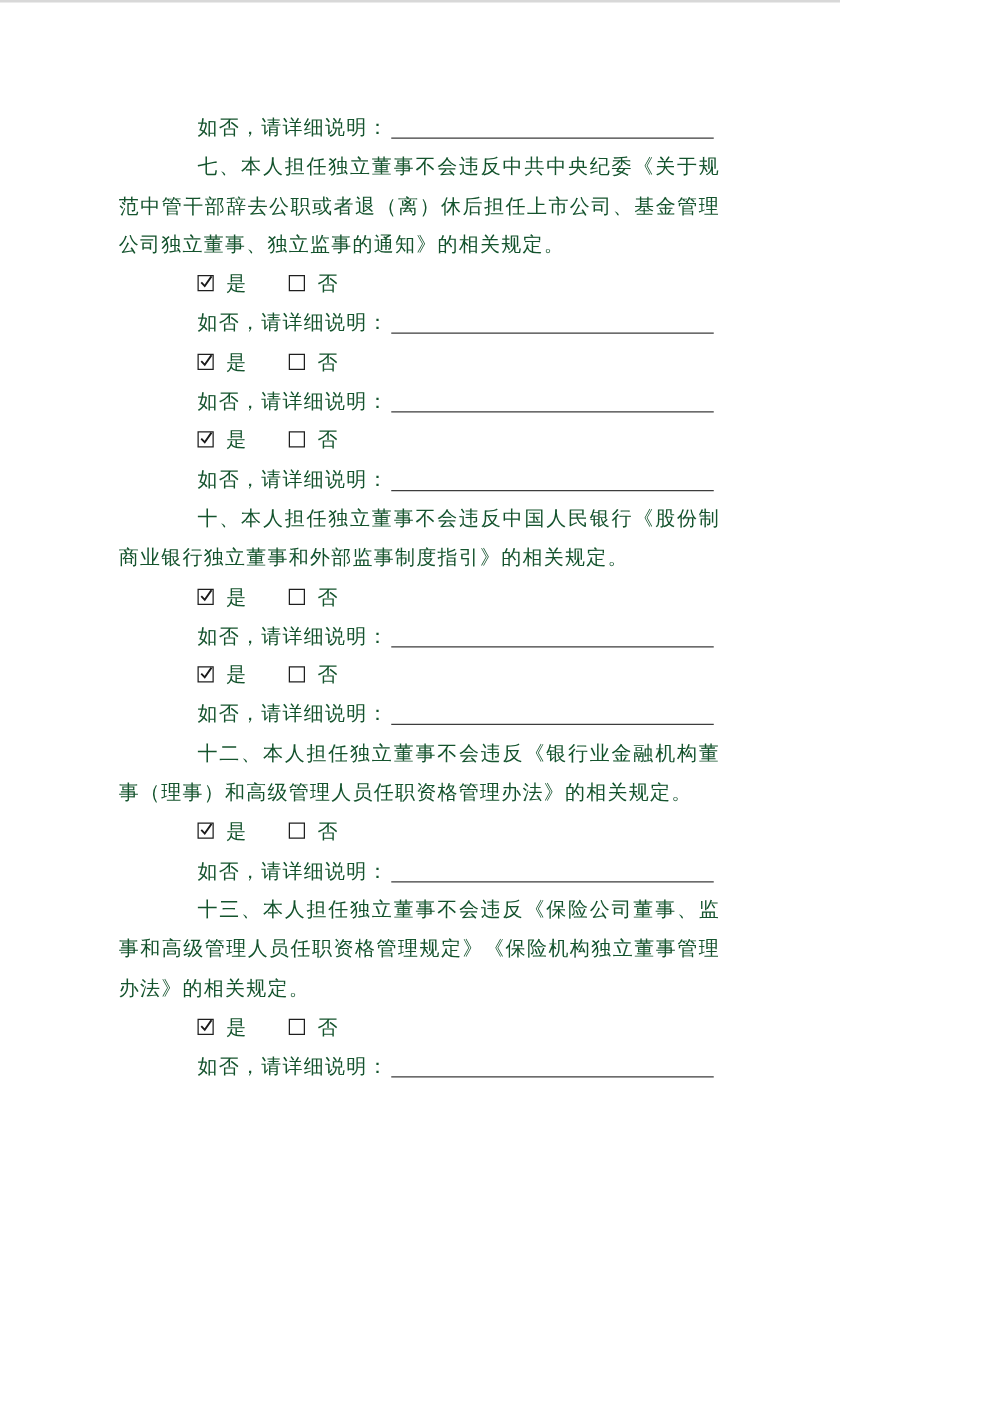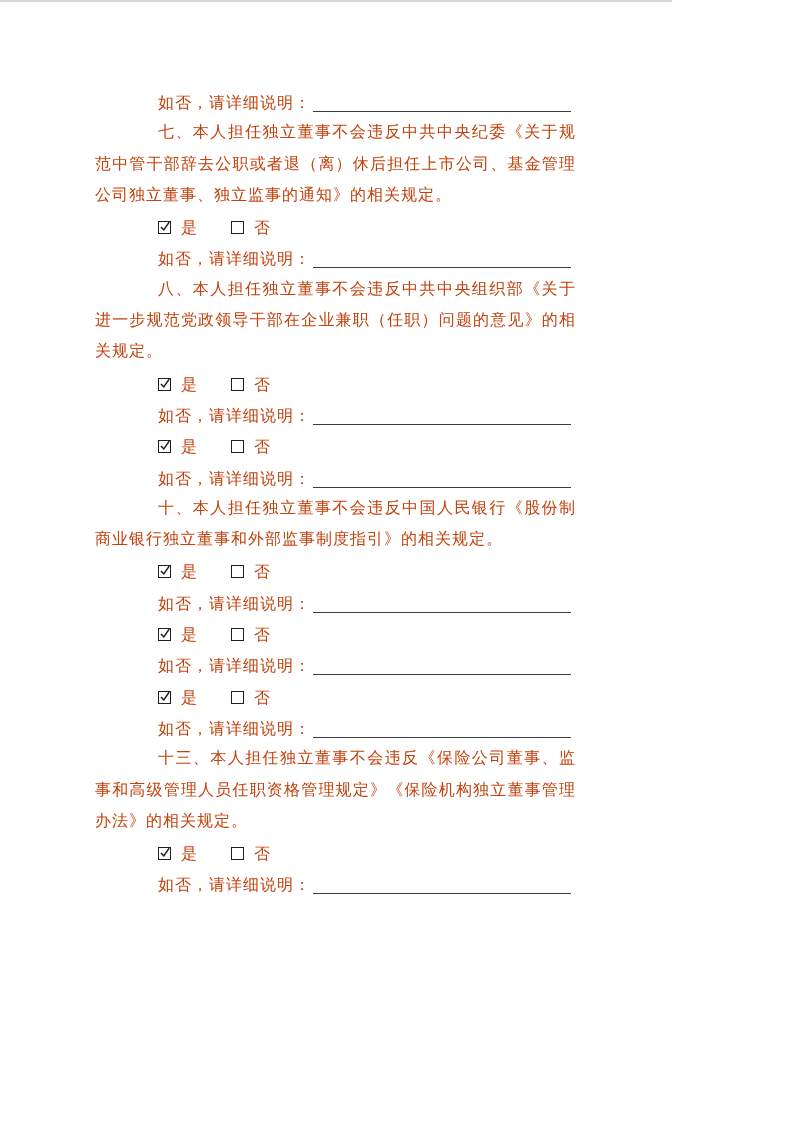--- a/index.html
+++ b/index.html
@@ -12,28 +12,27 @@
     width: 672px;
     height: 1122px;
     box-sizing: border-box;
     background: #ffffff;
     border-top: 2px solid #d8d8d8;
     padding: 85px 96px 0 95px;
     overflow: hidden;
     font-family: "Liberation Serif", "DejaVu Serif", serif;
     font-size: 16px;
     line-height: 31.3px;
-    color: #c2410c;
+    color: #14532d;
   }
   .statement {
     margin: 0;
     text-align: justify;
     text-indent: 63px;
     letter-spacing: 1px;
-    font-family: Liberation Mono, monospace;
   }
   .indent {
     padding-left: 63px;
     white-space: nowrap;
   }
   .explain-label, .cb-label {
     letter-spacing: 1px;
   }
   .blank {
     display: inline-block;
@@ -86,21 +85,20 @@
       <span class="cb yes-cb checked"><svg class="check" viewBox="0 0 12 12" aria-hidden="true">
               <path d="M2 6.4 L4.8 9.4 L10.2 1.6" fill="none" stroke="#1a1a1a" stroke-width="1.5"></path>
             </svg></span><span class="cb-label">是</span><span class="cb no-cb"></span><span class="cb-label">否</span>
     </div>
     <div class="indent">
       <span class="explain-label">如否，请详细说明：</span><span class="blank"></span>
     </div>
   </section>
 
   <section>
-    <p class="statement">八、本人担任独立董事不会违反中共中央组织部《关于进一步规范党政领导干部在企业兼职（任职）问题的意见》的相关规定。</p>
     <div class="indent">
       <span class="cb yes-cb checked"><svg class="check" viewBox="0 0 12 12" aria-hidden="true">
               <path d="M2 6.4 L4.8 9.4 L10.2 1.6" fill="none" stroke="#1a1a1a" stroke-width="1.5"></path>
             </svg></span><span class="cb-label">是</span><span class="cb no-cb"></span><span class="cb-label">否</span>
     </div>
     <div class="indent">
       <span class="explain-label">如否，请详细说明：</span><span class="blank"></span>
     </div>
   </section>
 
@@ -132,20 +130,21 @@
       <span class="cb yes-cb checked"><svg class="check" viewBox="0 0 12 12" aria-hidden="true">
               <path d="M2 6.4 L4.8 9.4 L10.2 1.6" fill="none" stroke="#1a1a1a" stroke-width="1.5"></path>
             </svg></span><span class="cb-label">是</span><span class="cb no-cb"></span><span class="cb-label">否</span>
     </div>
     <div class="indent">
       <span class="explain-label">如否，请详细说明：</span><span class="blank"></span>
     </div>
   </section>
 
   <section>
+    <p class="statement">十二、本人担任独立董事不会违反《银行业金融机构董事（理事）和高级管理人员任职资格管理办法》的相关规定。</p>
     <div class="indent">
       <span class="cb yes-cb checked"><svg class="check" viewBox="0 0 12 12" aria-hidden="true">
               <path d="M2 6.4 L4.8 9.4 L10.2 1.6" fill="none" stroke="#1a1a1a" stroke-width="1.5"></path>
             </svg></span><span class="cb-label">是</span><span class="cb no-cb"></span><span class="cb-label">否</span>
     </div>
     <div class="indent">
       <span class="explain-label">如否，请详细说明：</span><span class="blank"></span>
     </div>
   </section>
 

